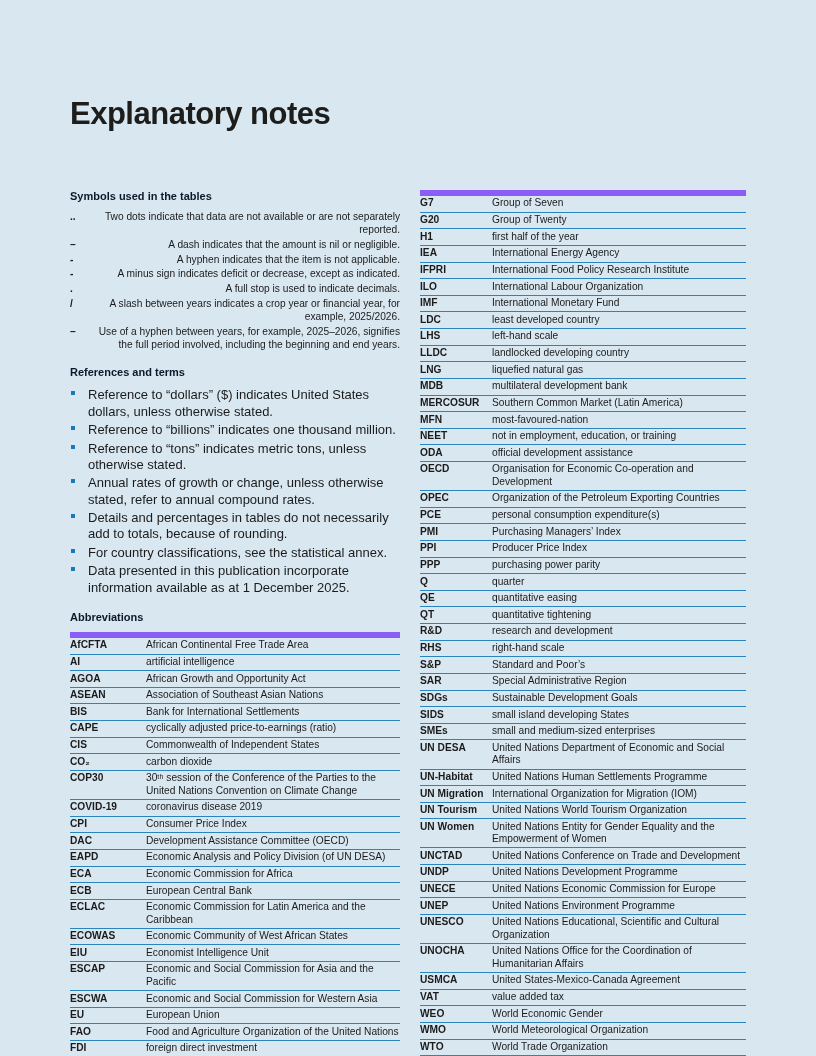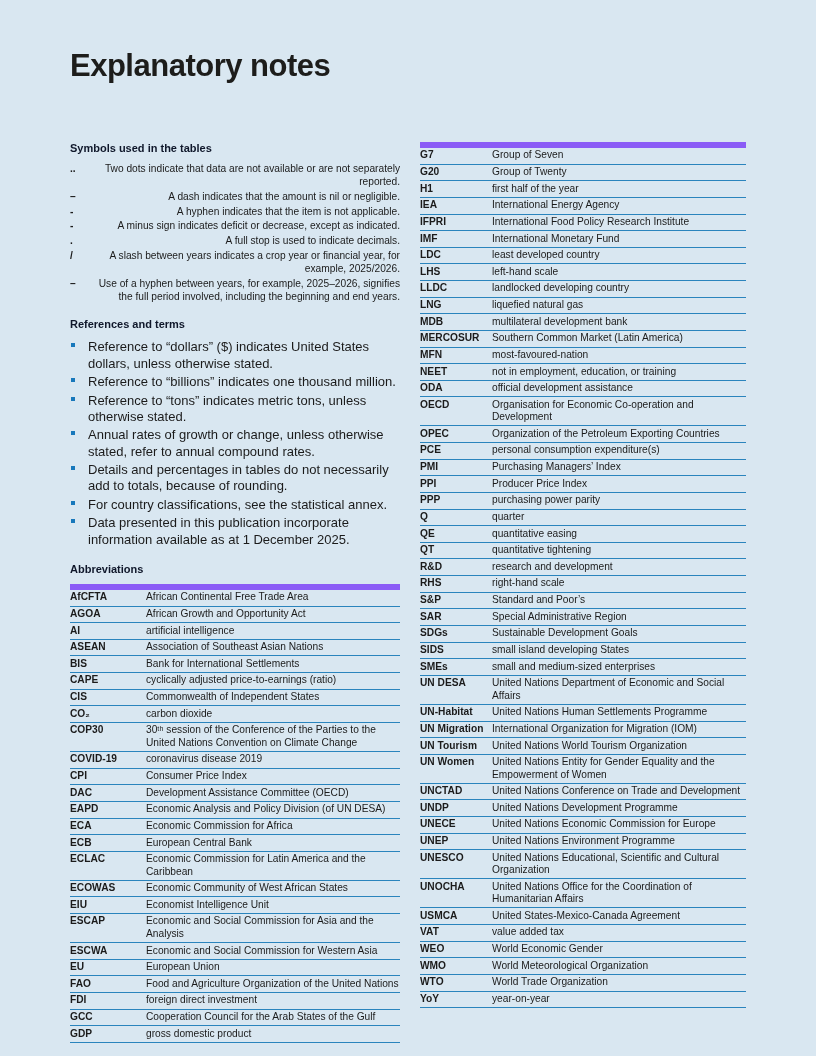--- a/index.html
+++ b/index.html
@@ -3,21 +3,21 @@
 <meta charset="utf-8">
 <style>
   * { margin:0; padding:0; box-sizing:border-box; }
   html,body { width:816px; height:1056px; }
   body {
     background:#d9e7f1;
     font-family:"Liberation Sans", sans-serif;
     color:#1b1b1b;
     overflow:hidden;
   }
-  .page { width:816px; height:1056px; padding:48px 70px 0 70px; }
+  .page { width:816px; height:1056px; padding:96px 70px 0 70px; }
   h1.title {
     font-size:31px;
     font-weight:700;
     letter-spacing:-0.5px;
     color:#1d1d1b;
     margin-bottom:58px;
   }
   .columns { display:flex; gap:20px; }
   .col-left { width:330px; flex:0 0 330px; }
   .col-right { width:326px; flex:0 0 326px; }
@@ -166,30 +166,30 @@
         <h2 class="section-heading">Abbreviations</h2>
         <table class="abbrev">
           <tbody>
 
               <tr>
                 <td class="term">AfCFTA</td>
                 <td class="def">African Continental Free Trade Area</td>
               </tr>
 
               <tr>
+                <td class="term">AI</td>
+                <td class="def">artificial intelligence</td>
+              </tr>
+
+              <tr>
                 <td class="term">AGOA</td>
                 <td class="def">African Growth and Opportunity Act</td>
               </tr>
 
               <tr>
-                <td class="term">AI</td>
-                <td class="def">artificial intelligence</td>
-              </tr>
-
-              <tr>
                 <td class="term">ASEAN</td>
                 <td class="def">Association of Southeast Asian Nations</td>
               </tr>
 
               <tr>
                 <td class="term">BIS</td>
                 <td class="def">Bank for International Settlements</td>
               </tr>
 
               <tr>
@@ -252,21 +252,21 @@
                 <td class="def">Economic Community of West African States</td>
               </tr>
 
               <tr>
                 <td class="term">EIU</td>
                 <td class="def">Economist Intelligence Unit</td>
               </tr>
 
               <tr>
                 <td class="term">ESCAP</td>
-                <td class="def">Economic and Social Commission for Asia and the Analysis</td>
+                <td class="def">Economic and Social Commission for Asia and the Pacific</td>
               </tr>
 
               <tr>
                 <td class="term">ESCWA</td>
                 <td class="def">Economic and Social Commission for Western Asia</td>
               </tr>
 
               <tr>
                 <td class="term">EU</td>
                 <td class="def">European Union</td>
@@ -319,20 +319,24 @@
             <tr>
               <td class="term">IEA</td>
               <td class="def">International Energy Agency</td>
             </tr>
 
             <tr>
               <td class="term">IFPRI</td>
               <td class="def">International Food Policy Research Institute</td>
             </tr>
 
+            <tr>
+              <td class="term">ILO</td>
+              <td class="def">International Labour Organization</td>
+            </tr>
 
             <tr>
               <td class="term">IMF</td>
               <td class="def">International Monetary Fund</td>
             </tr>
 
             <tr>
               <td class="term">LDC</td>
               <td class="def">least developed country</td>
             </tr>

